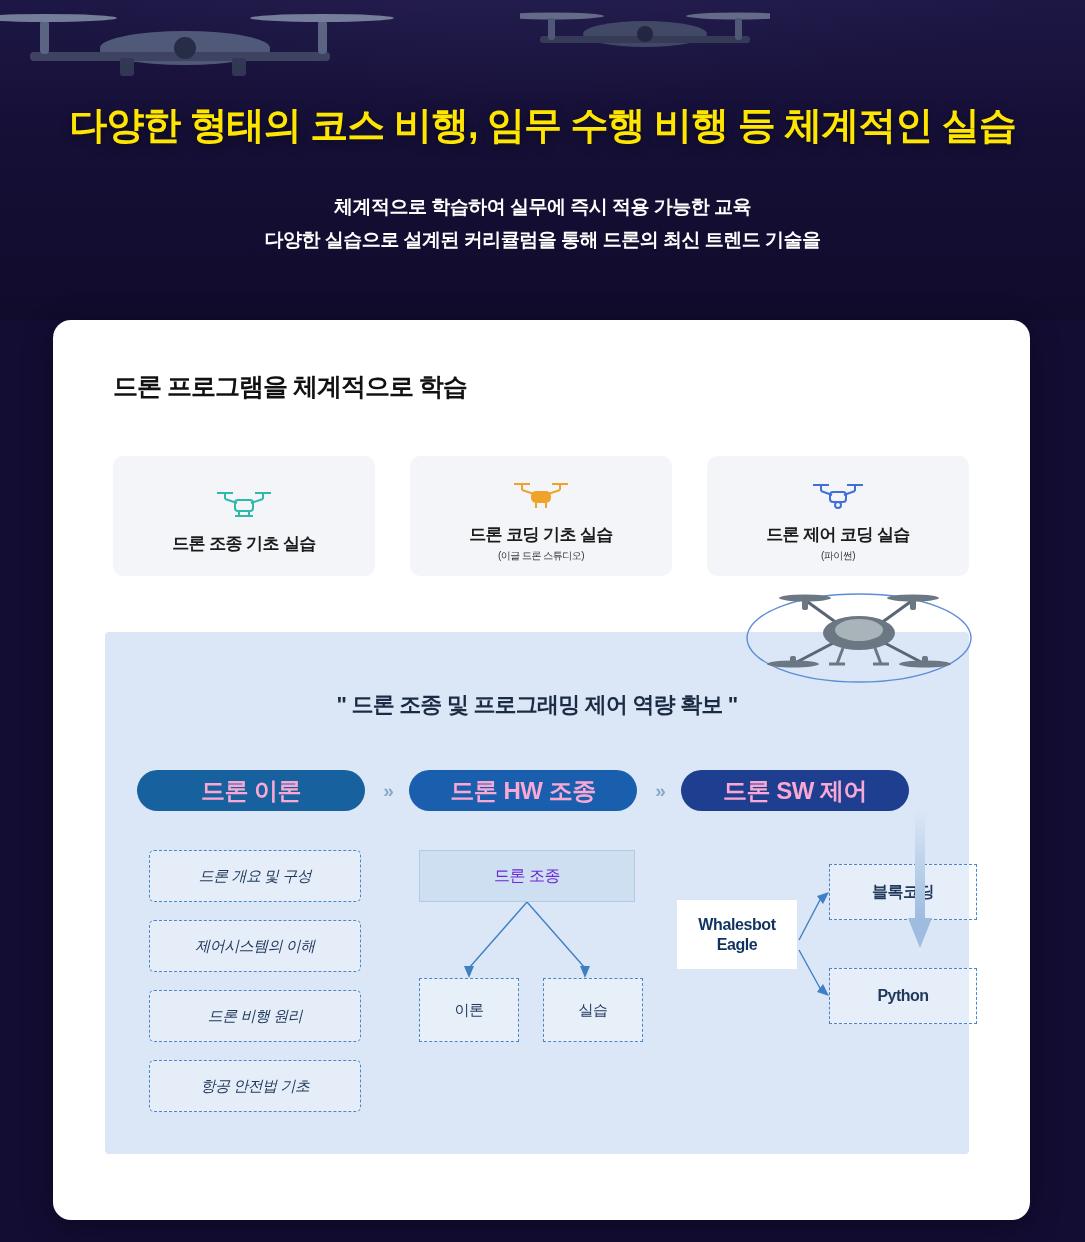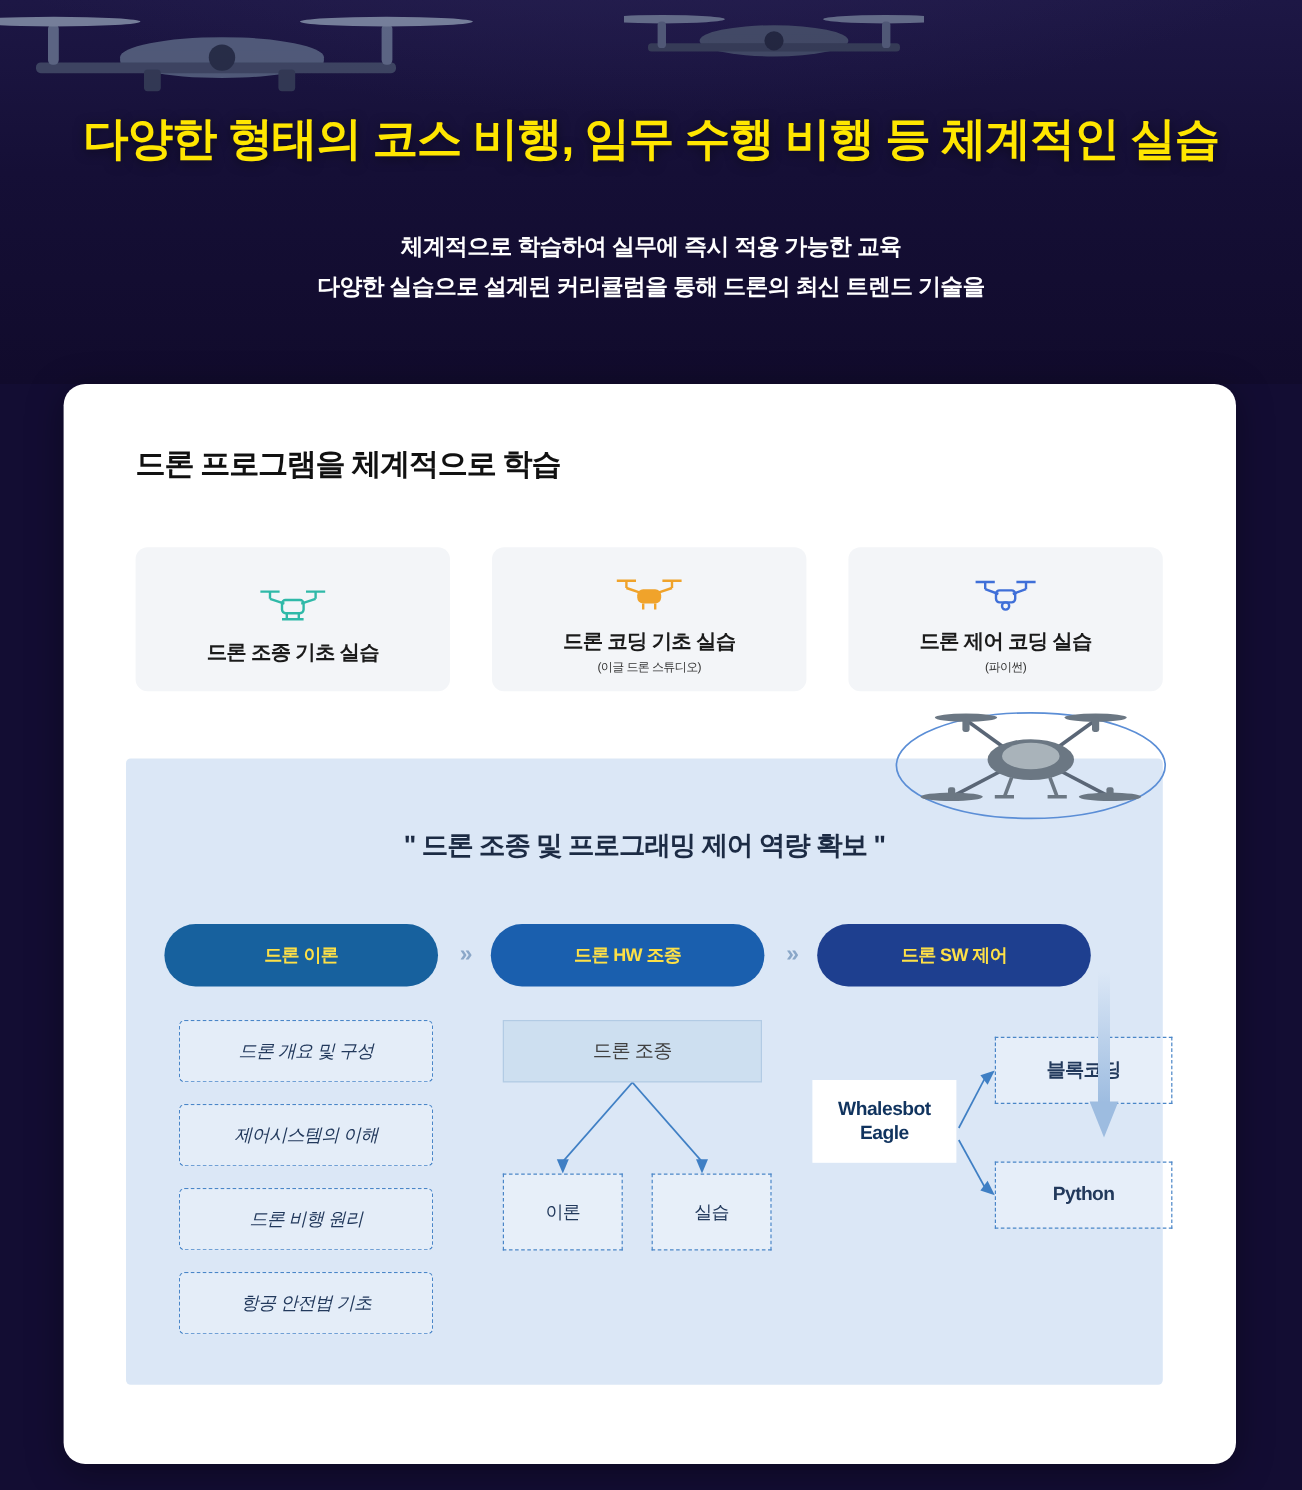--- a/index.html
+++ b/index.html
@@ -20,21 +20,21 @@
     background:
       radial-gradient(ellipse 900px 320px at 50% -40%, #2a2356 0%, rgba(25,18,62,0) 70%),
       linear-gradient(180deg, #1d1745 0%, #150f36 45%, #110b2c 100%);
     overflow: hidden;
   }
   .drone-deco { position: absolute; opacity: .85; }
   .drone-deco svg { display: block; }
 
   .hero-title {
     position: absolute;
-    top: 90px;
+    top: 100px;
     left: 0; right: 0;
     text-align: center;
     font-size: 38px;
     font-weight: bold;
     color: #ffe600;
     letter-spacing: -1px;
     text-shadow: 0 2px 10px rgba(0,0,0,.5);
   }
   .hero-sub {
     position: absolute;
@@ -138,24 +138,24 @@
   
   .pills {
     position: absolute;
     top: 138px;
     left: 32px;
     width: 800px;
     display: flex;
     align-items: center;
   }
   .pill {
-    height: 52px;
+    height: 41px;
     border-radius: 26px;
-    color: #fde047;
-    font-size: 15px;
+    color: #f9a8d4;
+    font-size: 24px;
     font-weight: bold;
     display: flex;
     align-items: center;
     justify-content: center;
     letter-spacing: -0.5px;
   }
   .pill-1 { width: 228px; background: #17619e; }
   .pill-2 { width: 228px; background: #1a5fae; }
   .pill-3 { width: 228px; background: #1e3f8f; }
   .chev {
@@ -194,21 +194,21 @@
   .col2 { position: absolute; left: 314px; top: 218px; width: 216px; }
   .solid-box {
     width: 216px;
     height: 52px;
     background: #cddff0;
     border: 1px solid #b2cbe4;
     display: flex;
     align-items: center;
     justify-content: center;
     font-size: 16px;
-    color: #404040;
+    color: #6d28d9;
     letter-spacing: -0.5px;
   }
   .branch-svg { position:absolute; left:0; top:52px; }
   .leafs {
     position: absolute;
     top: 128px;
     left: 0;
     width: 224px;
     display: flex;
     justify-content: space-between;

